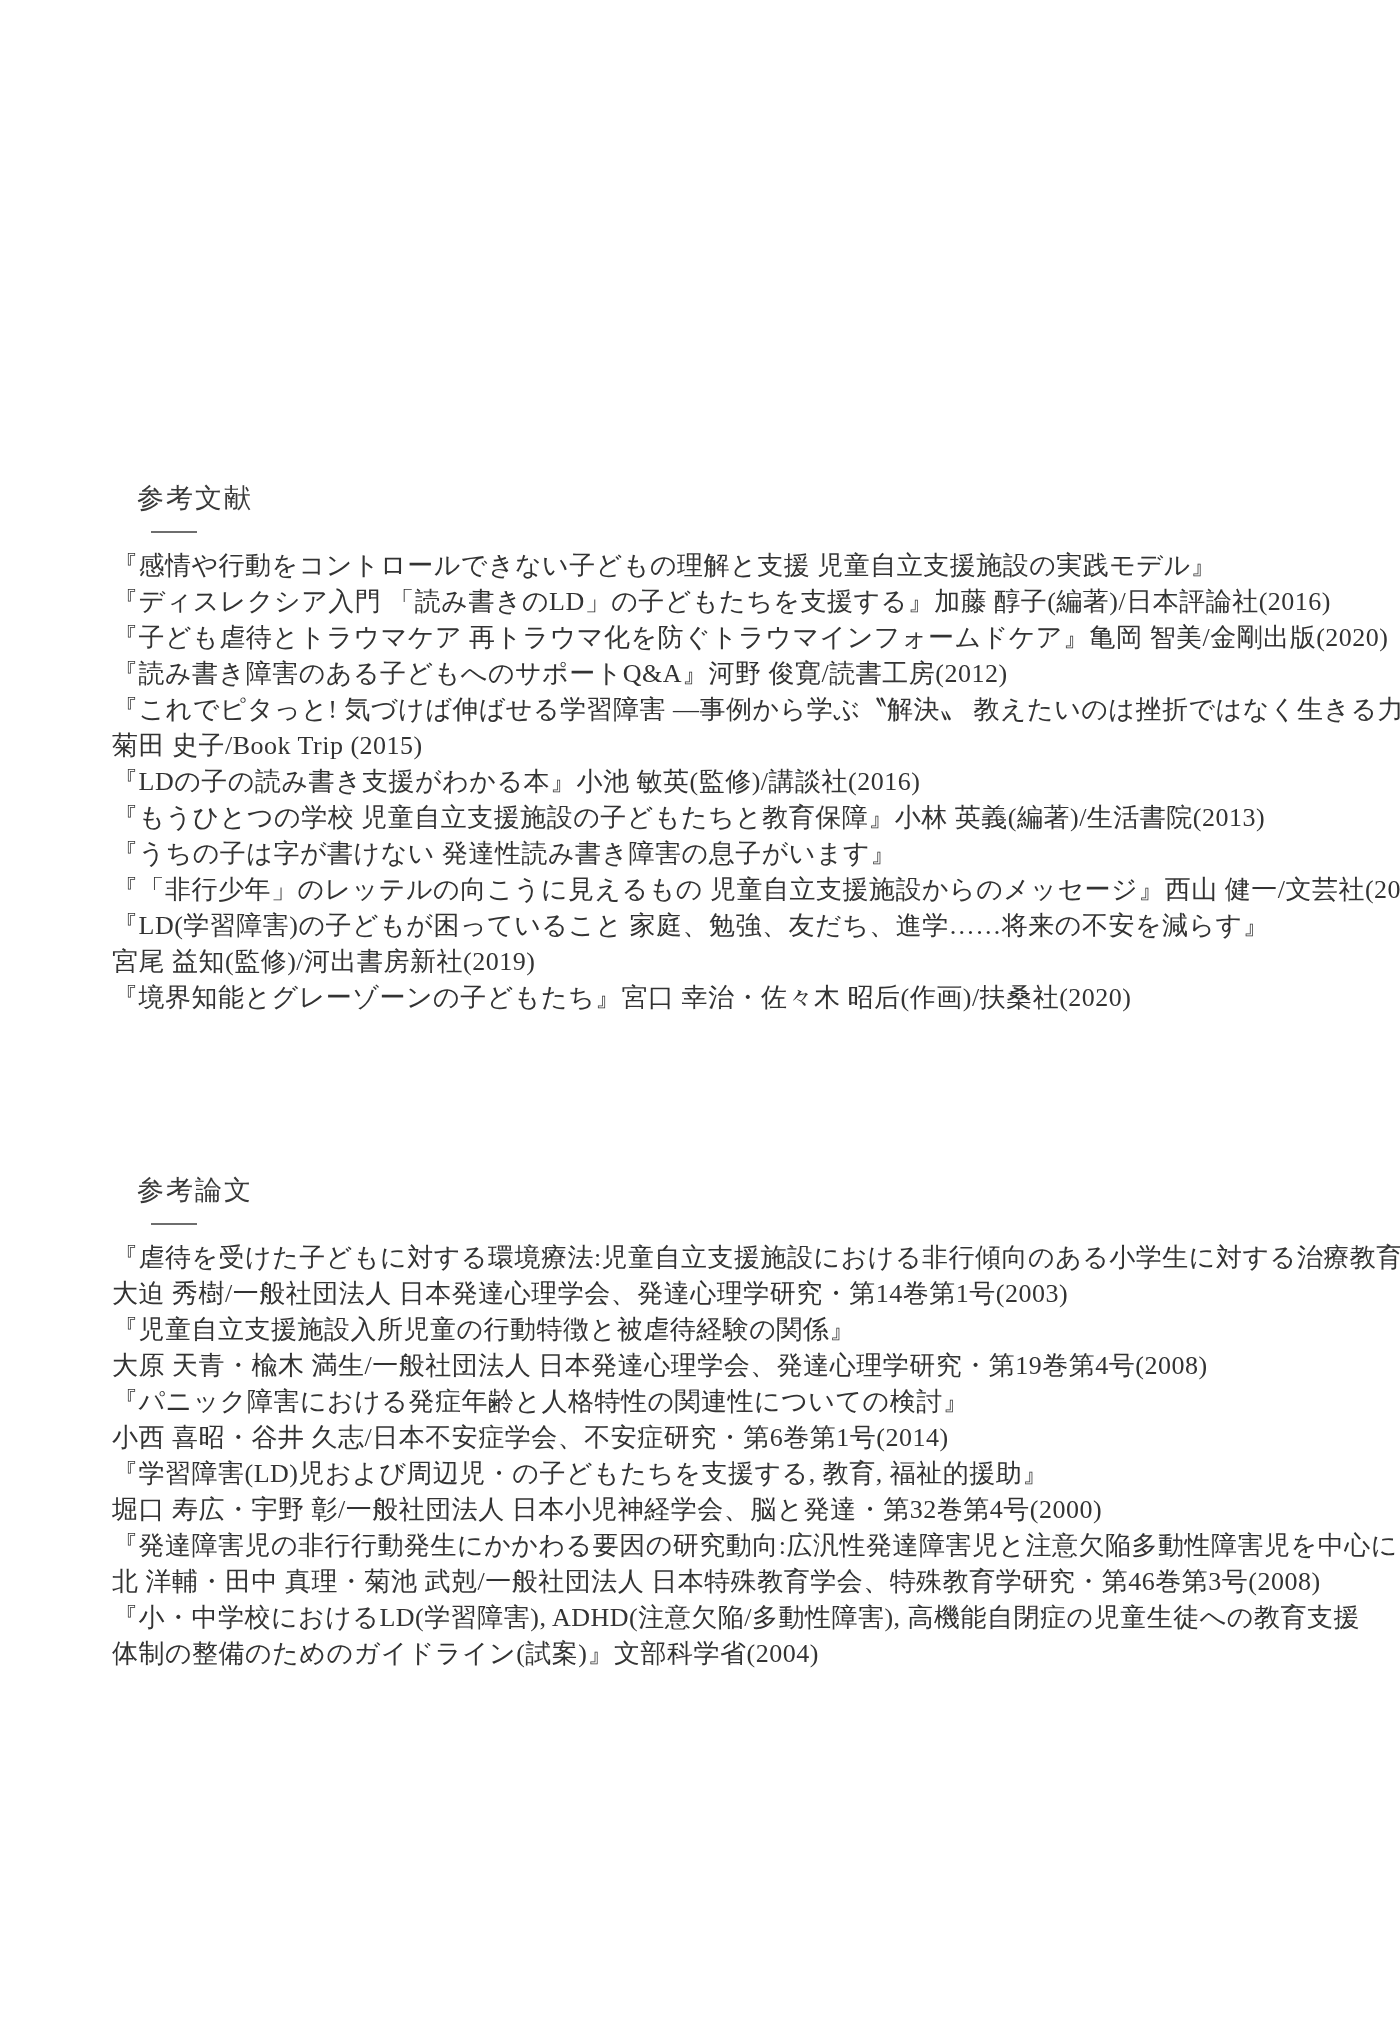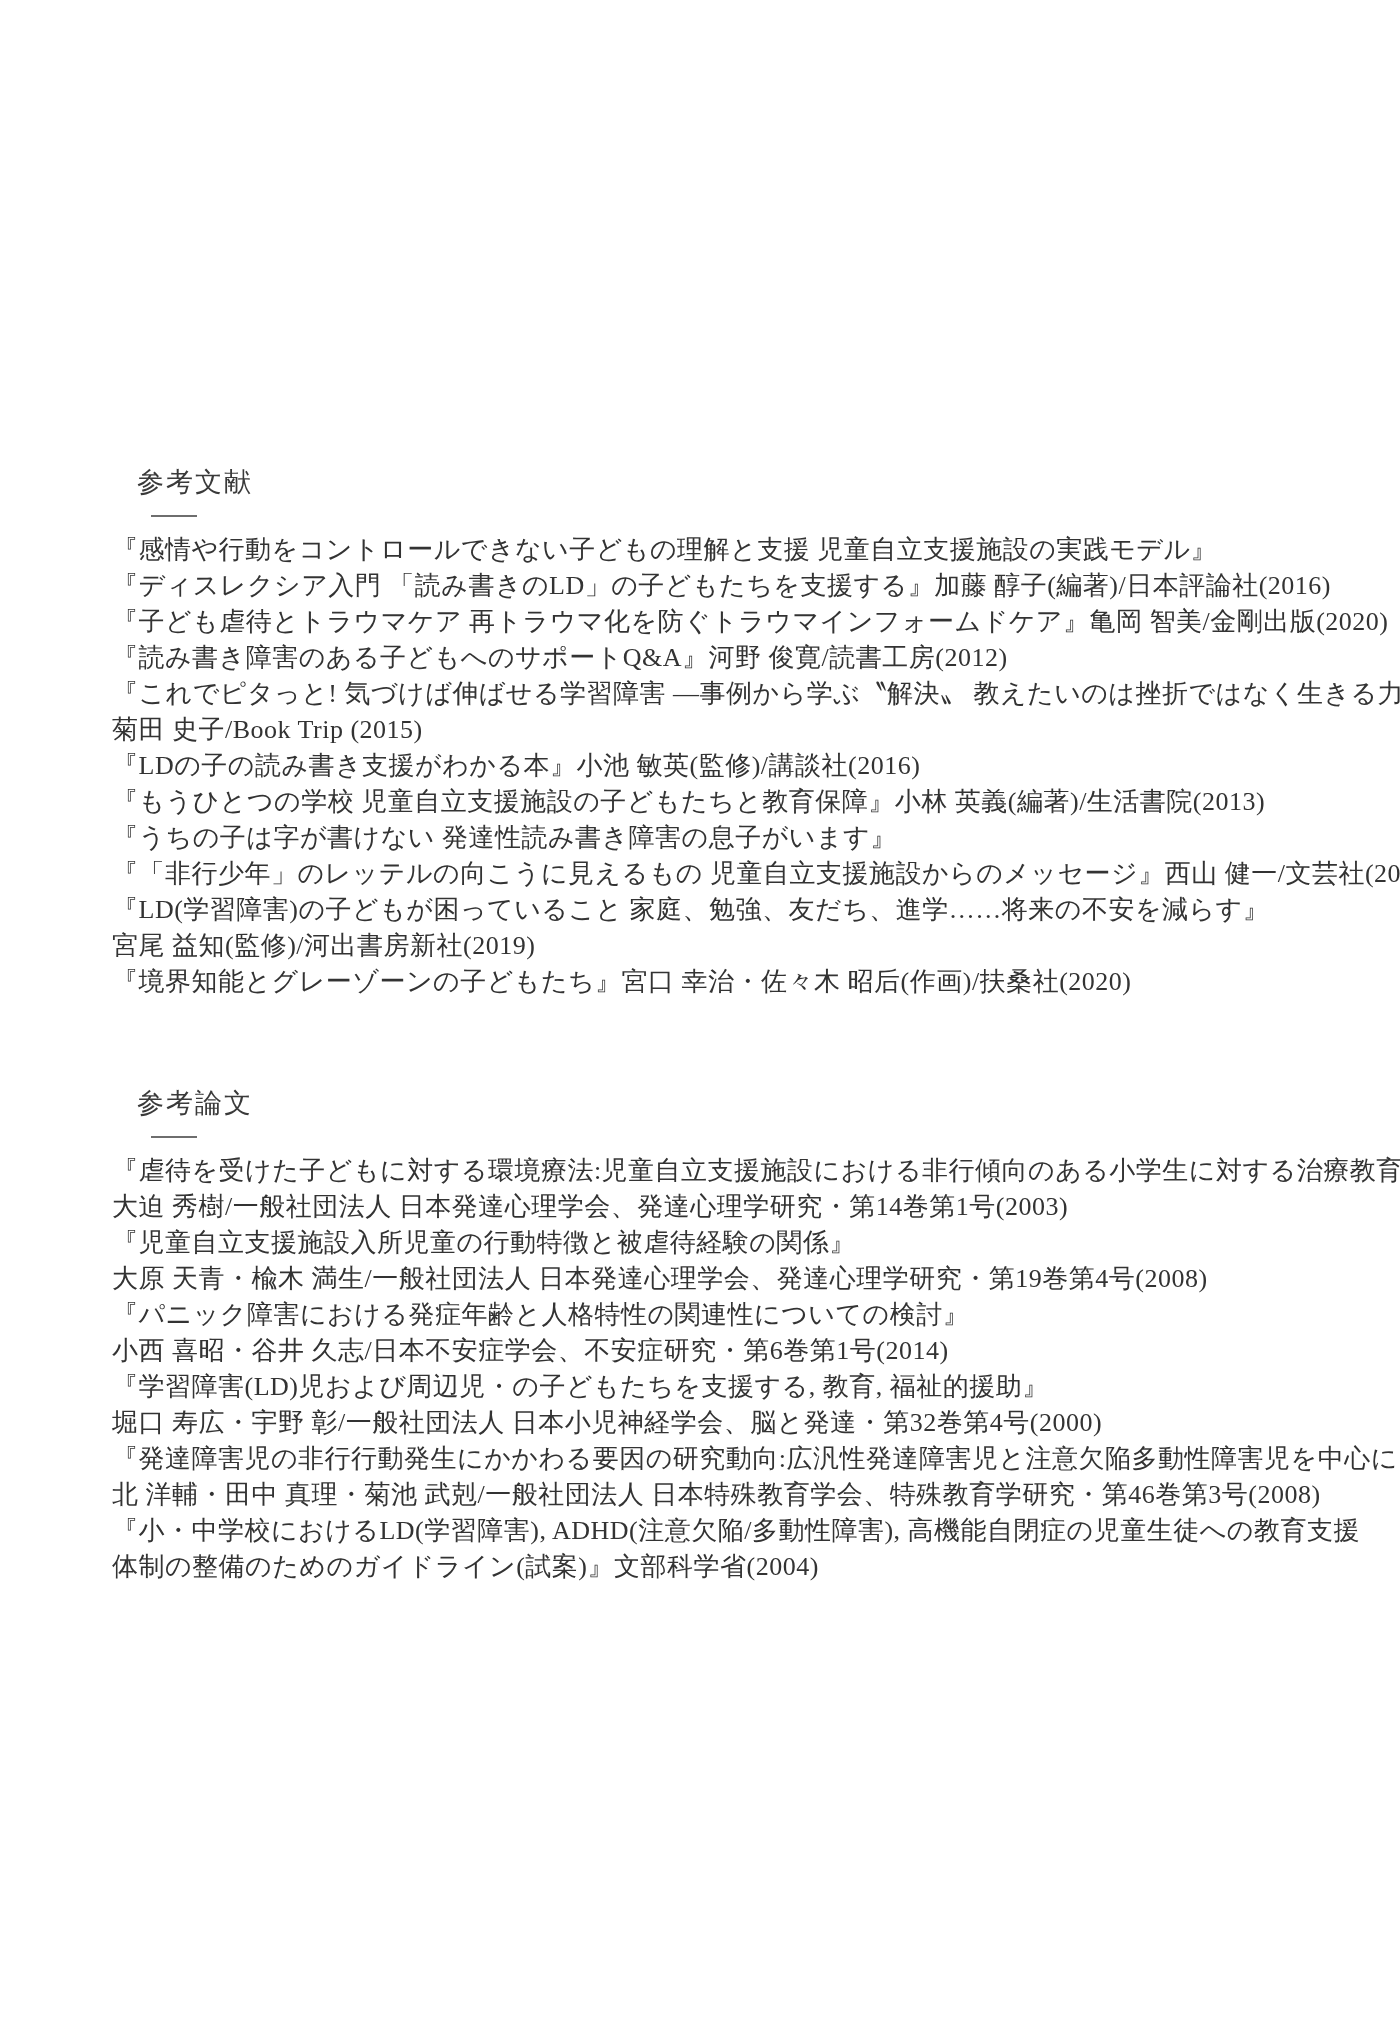--- a/index.html
+++ b/index.html
@@ -14,22 +14,22 @@
     background: #ffffff;
     overflow: hidden;
     font-family: "Liberation Serif", "DejaVu Serif", serif;
     color: #333333;
   }
   .ref-section {
     position: absolute;
     left: 112px;
     width: 1270px;
   }
-  .section-books  { top: 464px; }
-  .section-papers { top: 1085px; }
+  .section-books  { top: 480px; }
+  .section-papers { top: 1172px; }
   .section-heading {
     margin: 0 0 0 25px;
     font-size: 27px;
     font-weight: normal;
     line-height: 36px;
     letter-spacing: 2px;
     color: #3a3a3a;
   }
   .heading-rule {
     width: 46px;

